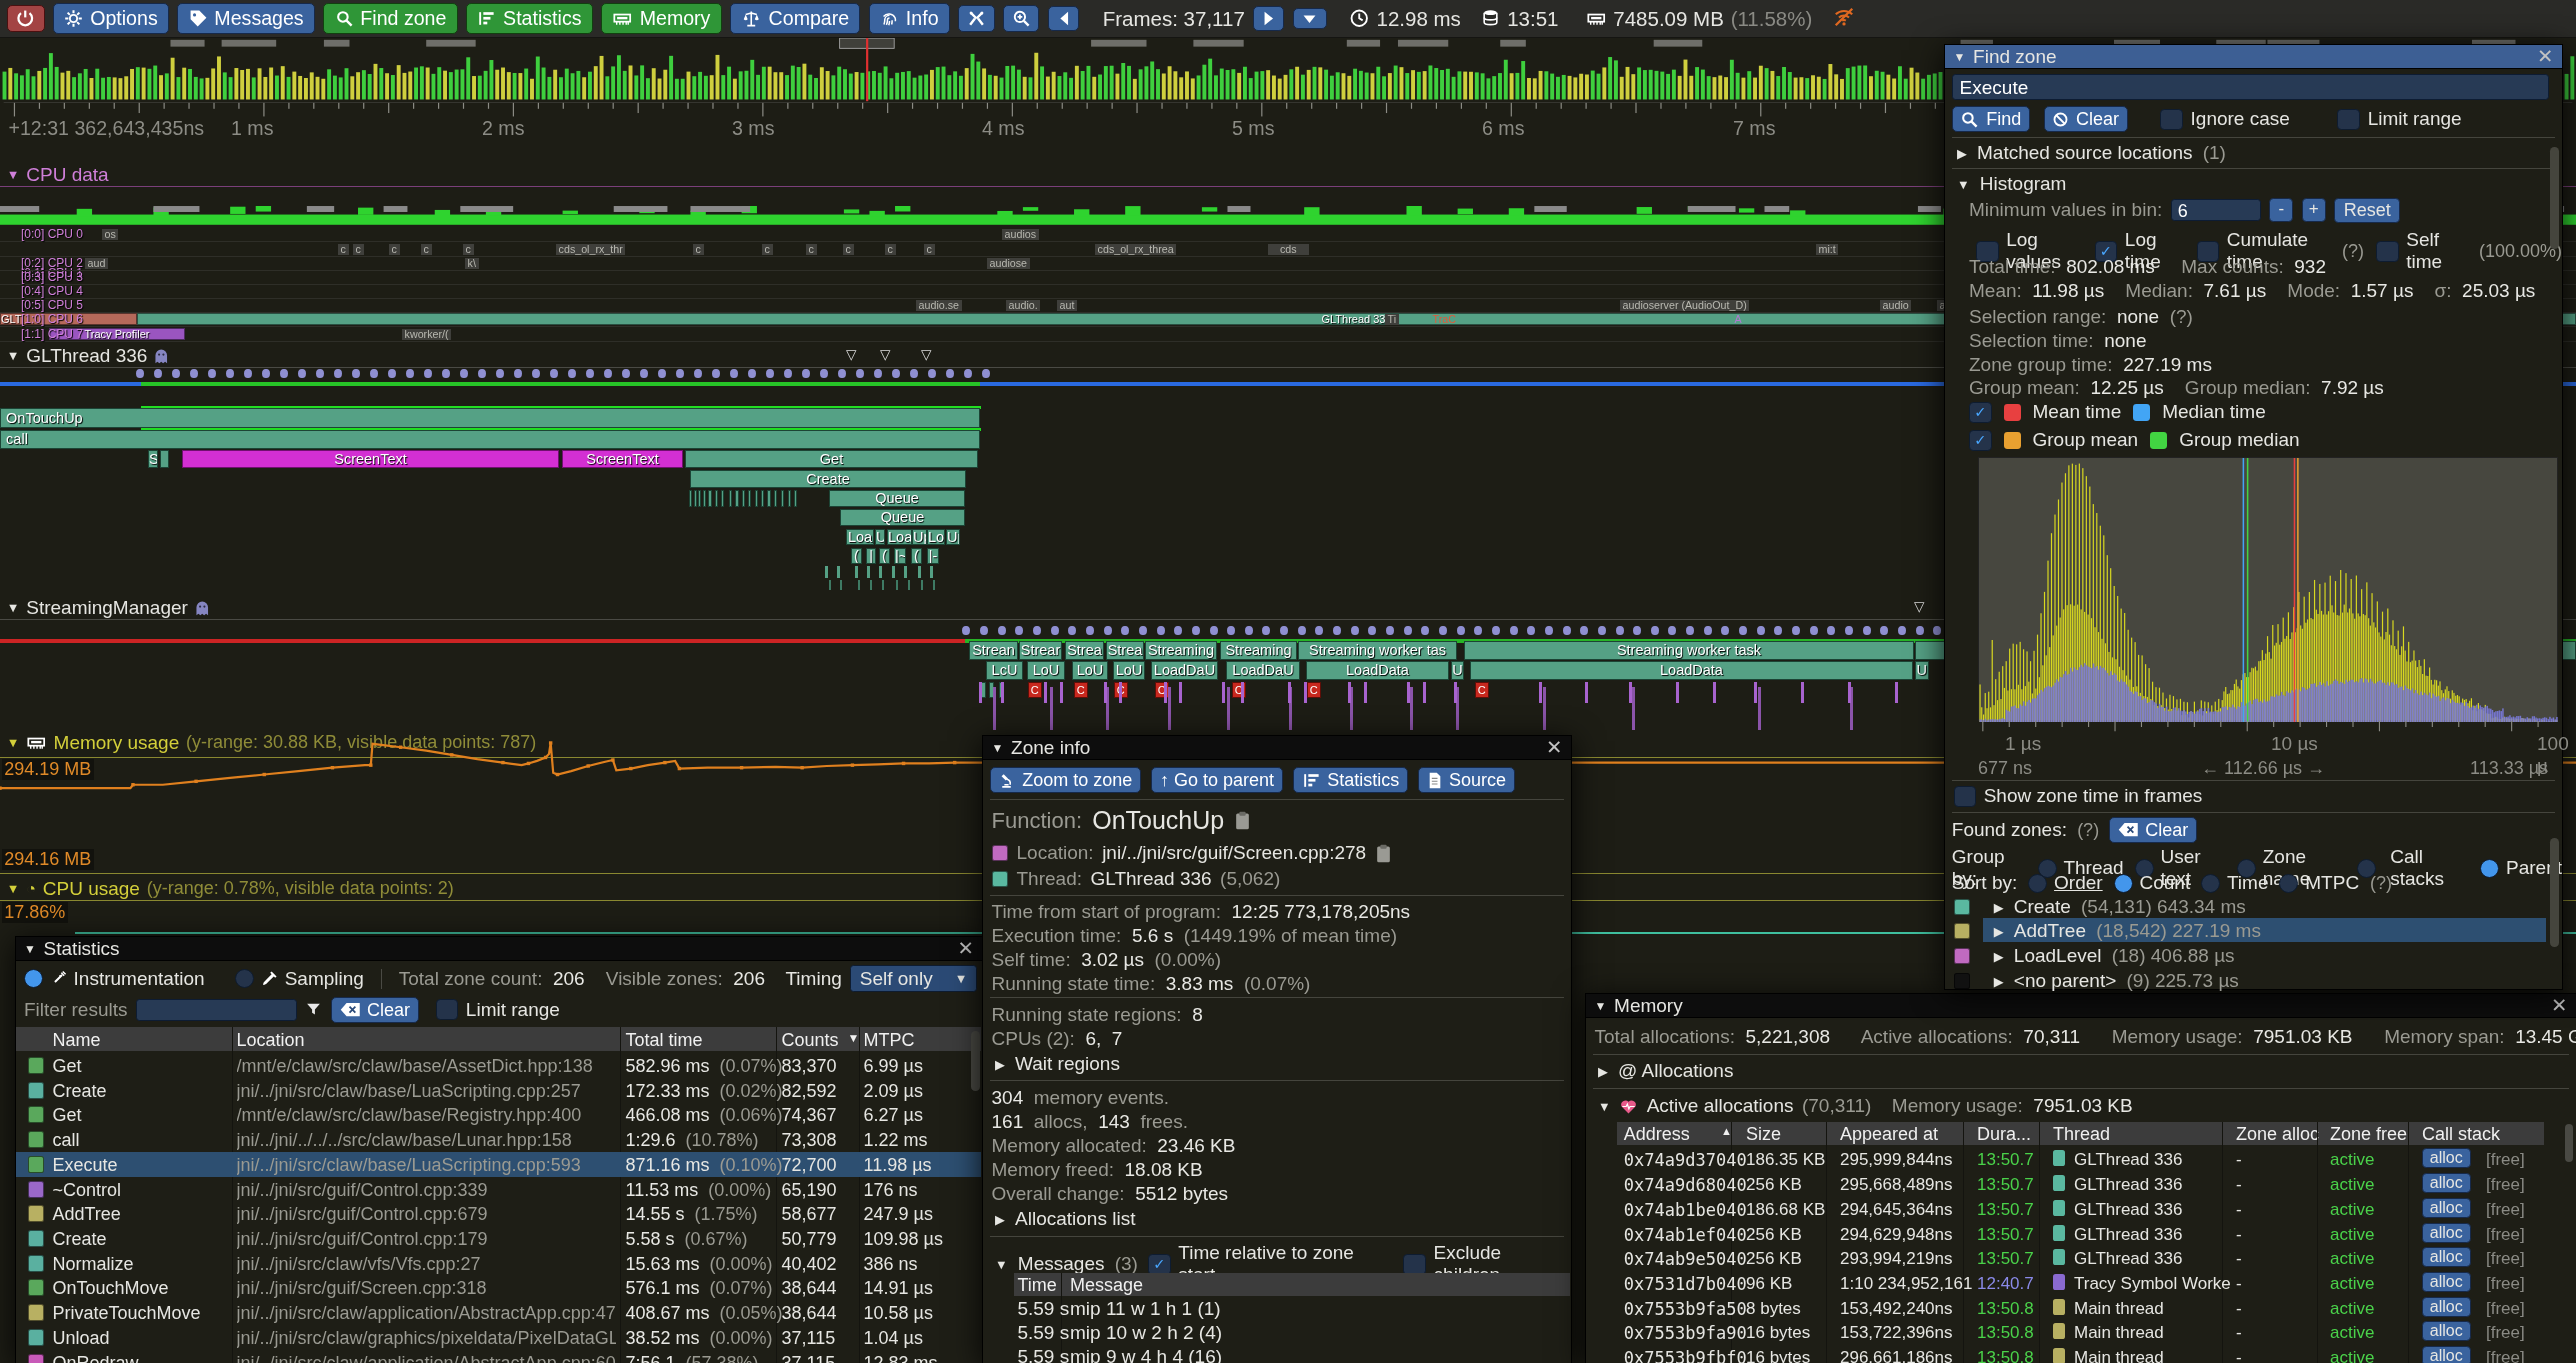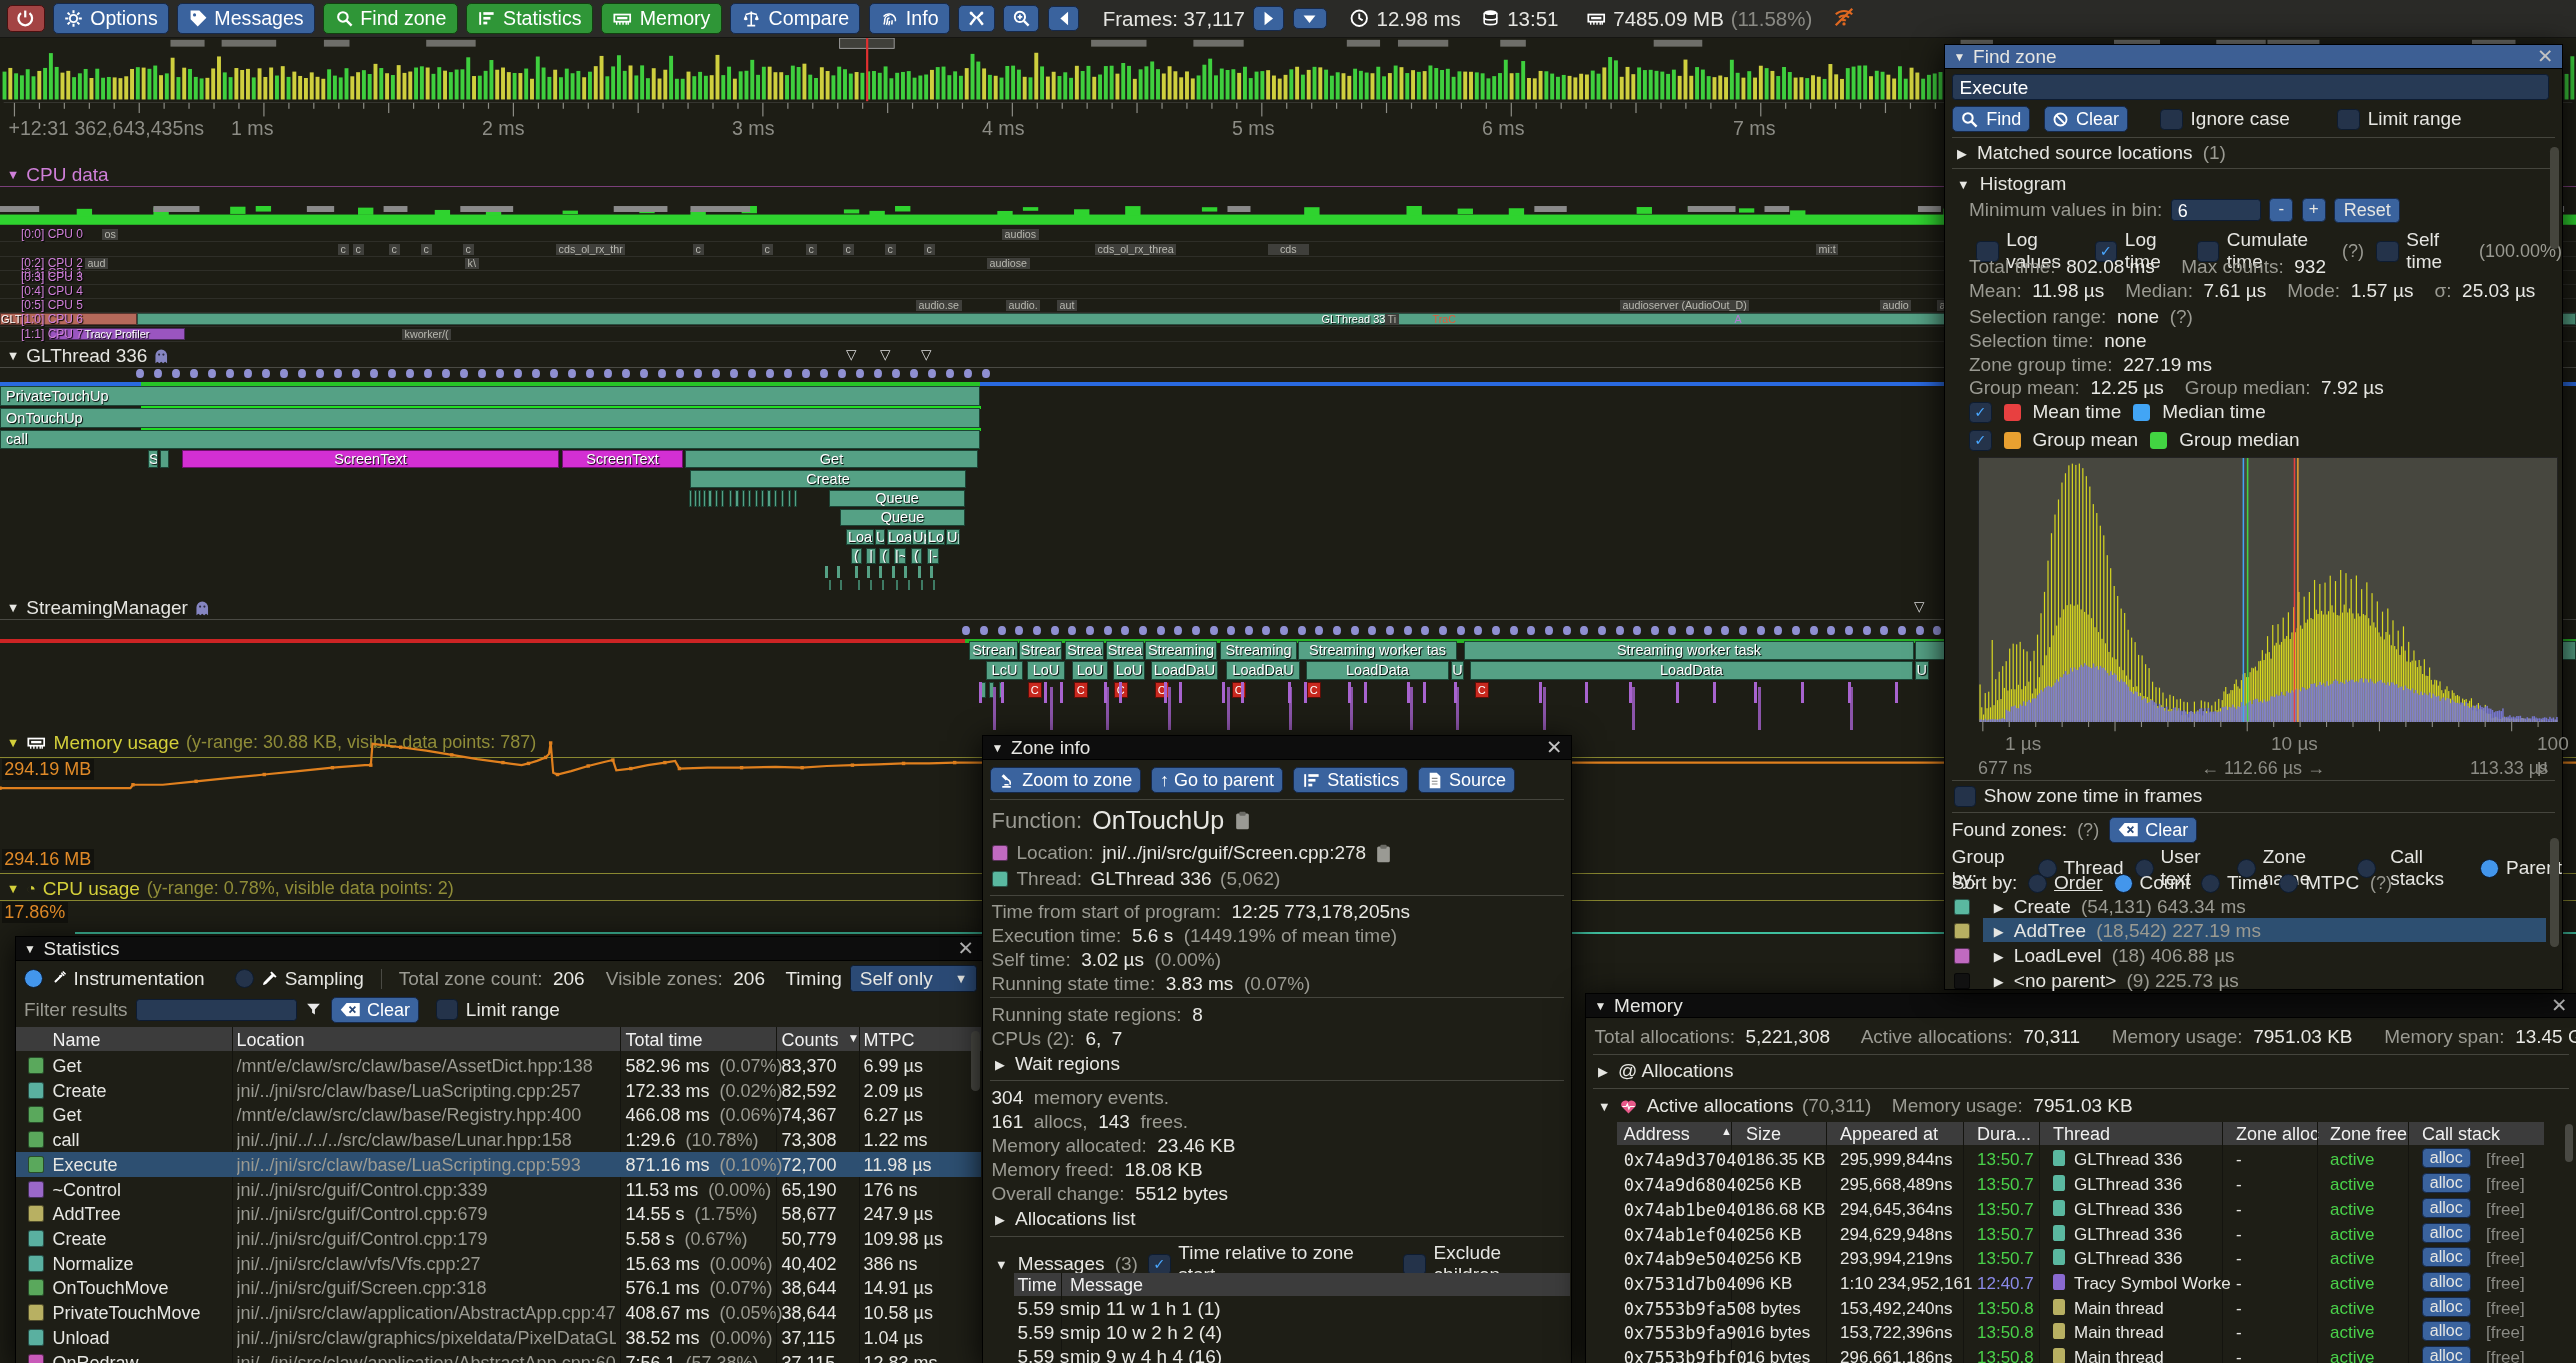--- a/index.html
+++ b/index.html
@@ -967,21 +967,20 @@
       <div style="position: absolute; left: 910px; top: 25.6px; width: 7.7px; height: 9.4px; border-radius: 50%; background: rgb(143, 143, 210);"></div>
       <div style="position: absolute; left: 928px; top: 25.6px; width: 7.7px; height: 9.4px; border-radius: 50%; background: rgb(143, 143, 210);"></div>
       <div style="position: absolute; left: 946px; top: 25.6px; width: 7.7px; height: 9.4px; border-radius: 50%; background: rgb(143, 143, 210);"></div>
       <div style="position: absolute; left: 964px; top: 25.6px; width: 7.7px; height: 9.4px; border-radius: 50%; background: rgb(143, 143, 210);"></div>
       <div style="position: absolute; left: 982px; top: 25.6px; width: 7.7px; height: 9.4px; border-radius: 50%; background: rgb(143, 143, 210);"></div>
       <div style="position: absolute; left: 0px; top: 39px; width: 141px; height: 4.3px; background: rgb(42, 106, 224);"></div>
       <div style="position: absolute; left: 141px; top: 39px; width: 840px; height: 4.3px; background: rgb(39, 196, 39);"></div>
       <div style="position: absolute; left: 980px; top: 39px; width: 1596px; height: 4.3px; background: rgb(42, 106, 224);"></div>
       <div style="position: absolute; left: 141px; top: 63px; width: 840px; height: 2.6px; background: rgb(34, 221, 34);"></div>
       <div style="position: absolute; left: 141px; top: 85px; width: 840px; height: 2.6px; background: rgb(34, 221, 34);"></div>
-      <div class="zb" style="left: 0px; top: 43px; width: 980px; height: 19.6px; line-height: 18px; text-align: left; padding-left: 5.1px;">PrivateTouchUp</div>
       <div class="zb" style="left: 0px; top: 65px; width: 980px; height: 19.6px; line-height: 18px; text-align: left; padding-left: 5.1px;">OnTouchUp</div>
       <div class="zb" style="left: 0px; top: 87px; width: 980px; height: 19px; line-height: 17px; text-align: left; padding-left: 5.1px;">call</div>
       <div class="zb" style="left: 148px; top: 107px; width: 10.2px; height: 18px; line-height: 16px;">S</div>
       <div class="zb" style="left: 160px; top: 107px; width: 8.5px; height: 18px; line-height: 16px;"></div>
       <div class="zb mag" style="left: 182px; top: 107px; width: 377px; height: 18px; line-height: 16px;">ScreenText</div>
       <div class="zb mag" style="left: 562px; top: 107px; width: 121px; height: 18px; line-height: 16px;">ScreenText</div>
       <div class="zb" style="left: 685px; top: 107px; width: 293px; height: 18px; line-height: 16px;">Get</div>
       <div class="zb" style="left: 690px; top: 127px; width: 276px; height: 18px; line-height: 16px;">Create</div>
       <div class="zb" style="left: 829px; top: 147px; width: 136px; height: 17px; line-height: 15.3px;">Queue</div>
       <div class="zb" style="left: 840px; top: 166px; width: 125px; height: 17px; line-height: 15.3px;">Queue</div>

